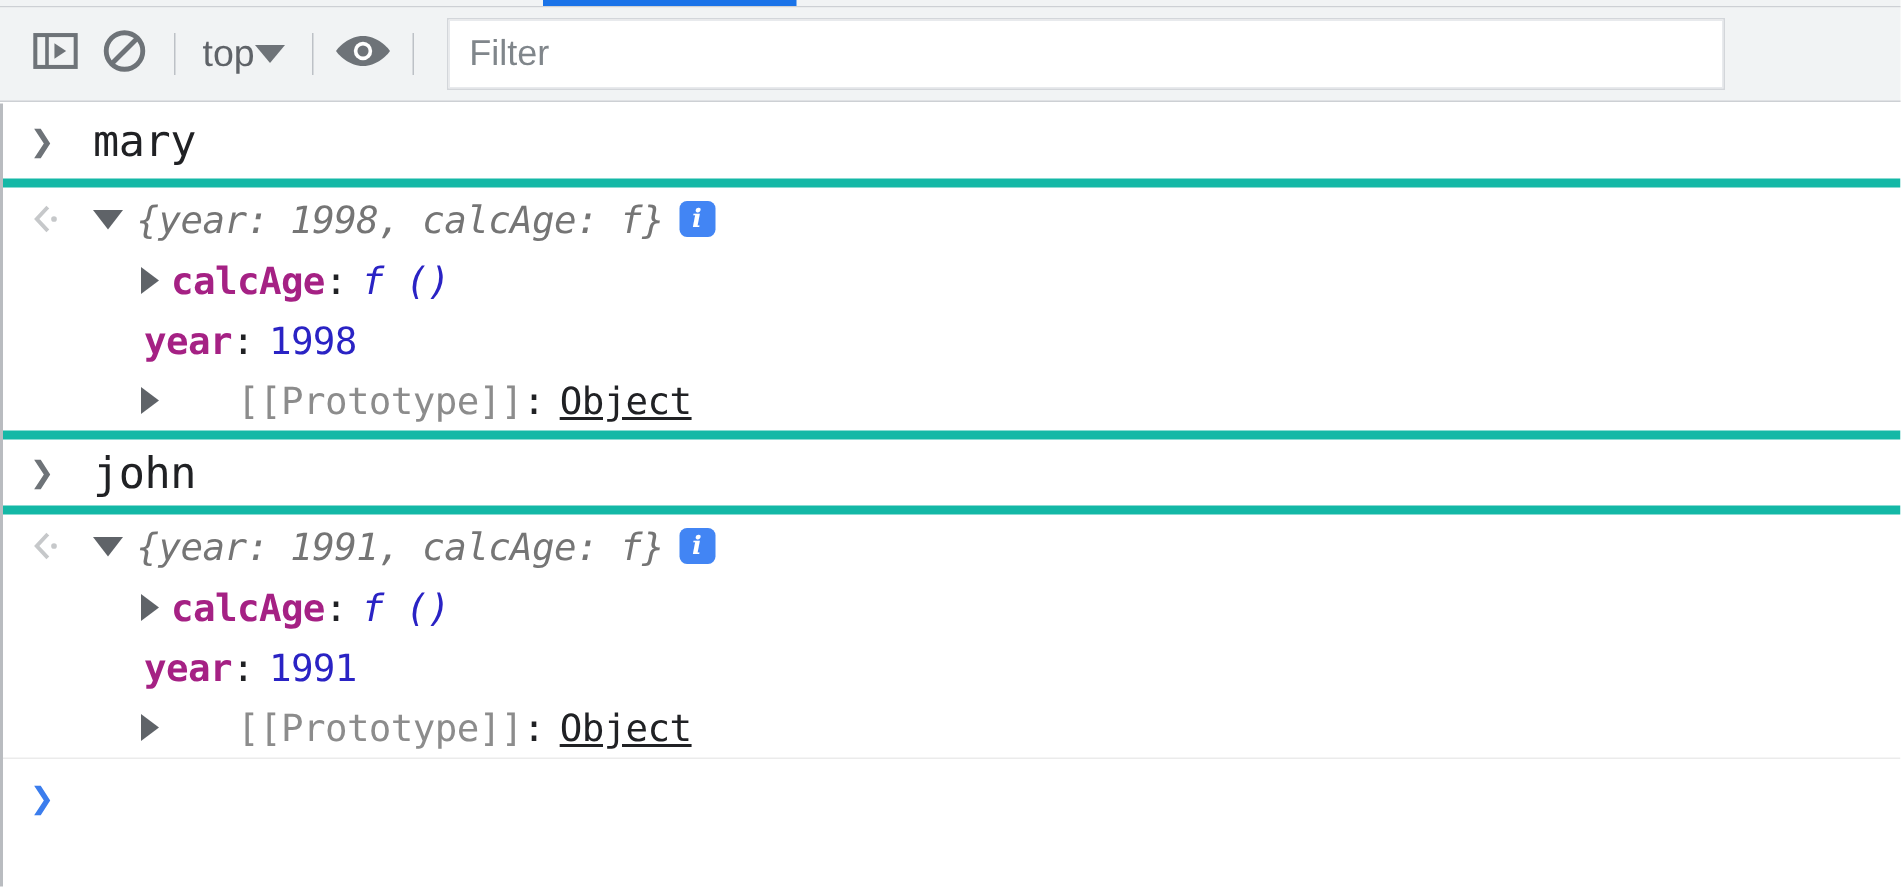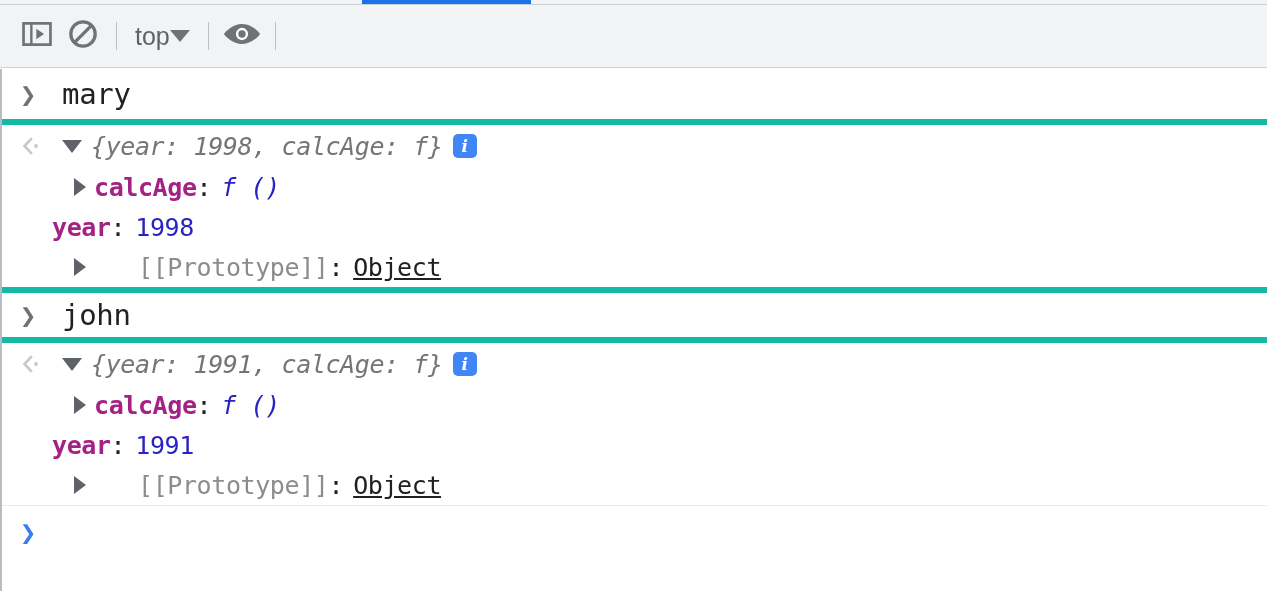--- a/index.html
+++ b/index.html
@@ -180,24 +180,24 @@
     margin-left: 10px;
     line-height: 1;
   }
 
   
   .prop-row {
     position: relative;
     min-height: 40px;
     display: flex;
     align-items: center;
-    padding-left: 72px;
+    padding-left: 92px;
   }
   .prop-row .tri { margin-right: 8px; }
-  .prop-row.nobullet { padding-left: 50px; }
+  .prop-row.nobullet { padding-left: 94px; }
   .pname {
     font-family: "DejaVu Sans Mono", monospace;
     font-size: 25px;
     font-weight: bold;
     color: #a52184;
     letter-spacing: -0.4px;
   }
   .pname.proto {
     color: #8c8c8c;
     font-weight: normal;
@@ -277,20 +277,23 @@
       <svg width="40" height="32" viewBox="0 0 28 18">
         <path d="M14 2 C20.5 2 25.4 7.1 26.6 9 C25.4 10.9 20.5 16 14 16 C7.5 16 2.6 10.9 1.4 9 C2.6 7.1 7.5 2 14 2 Z" fill="#6e7378"></path>
         <circle cx="14" cy="9" r="4.3" fill="#ffffff"></circle>
         <circle cx="14" cy="9" r="2.6" fill="#6e7378"></circle>
       </svg>
     </span>
   </div>
 
   <div class="tb-sep"></div>
 
+  <div class="filter-box">
+    <span class="ph">Filter</span>
+  </div>
 </div>
 
 <div class="console">
 
   <div class="row" style="height:50px">
     <span class="gutter-in">❯</span>
     <span class="cmd-text">mary</span>
   </div>
 
   <div>

